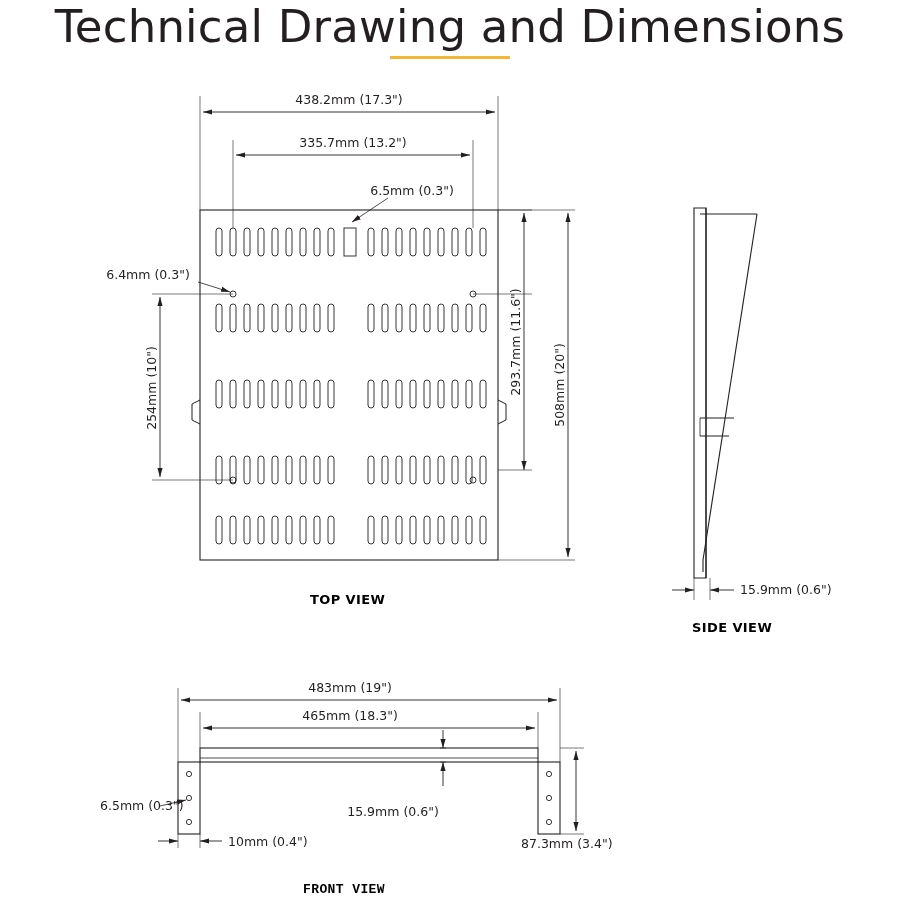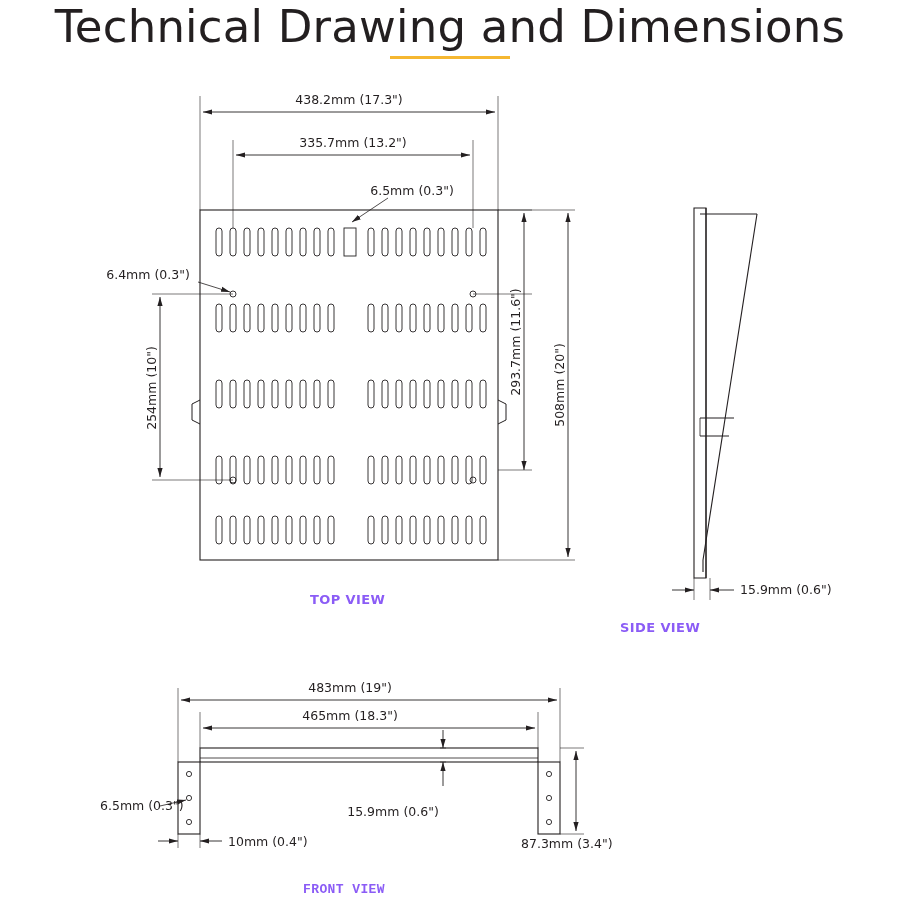--- a/index.html
+++ b/index.html
@@ -35,27 +35,27 @@
     position:absolute;
     top:0;left:0;
     width:900px;height:900px;
   }
   .stage svg{display:block;}
 
   .view-label{
     position:absolute;
     font-size:13px;
     font-weight:bold;
-    color:#8b5cf6;
+    color:#000000;
     letter-spacing:0.4px;
     font-family:"DejaVu Sans", sans-serif;
     white-space:nowrap;
   }
   #label-top{left:310px;top:592px;}
-  #label-side{left:620px;top:620px;}
+  #label-side{left:692px;top:620px;}
   #label-front{left:303px;top:882px;font-family:Liberation Mono, monospace;}
 </style>
 </head>
 <body>
 
 <div class="page-title">Technical Drawing and Dimensions</div>
 <div class="title-rule"></div>
 
 <div class="stage">
 <svg width="900" height="900" viewBox="0 0 900 900" xmlns="http://www.w3.org/2000/svg">

